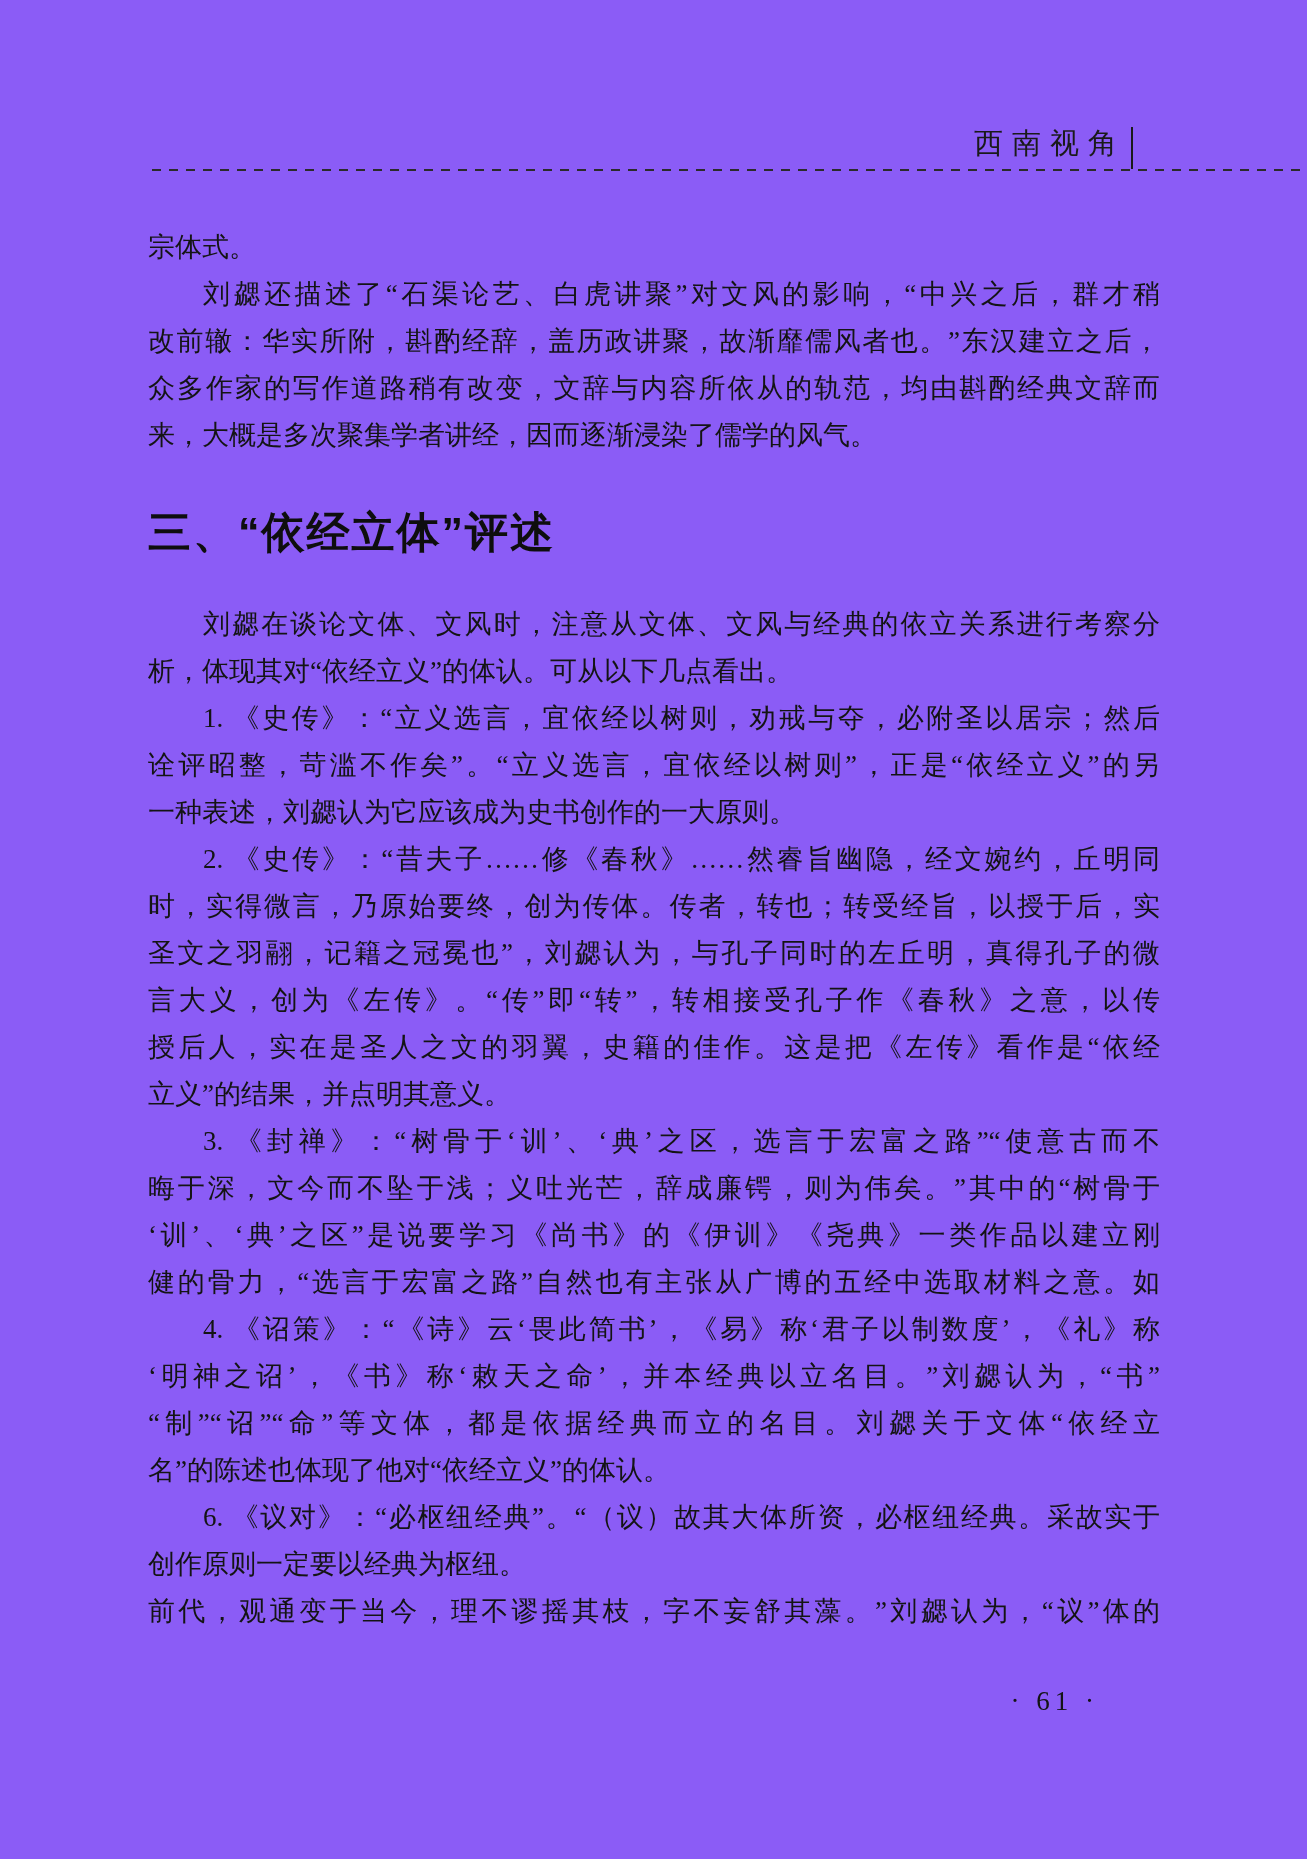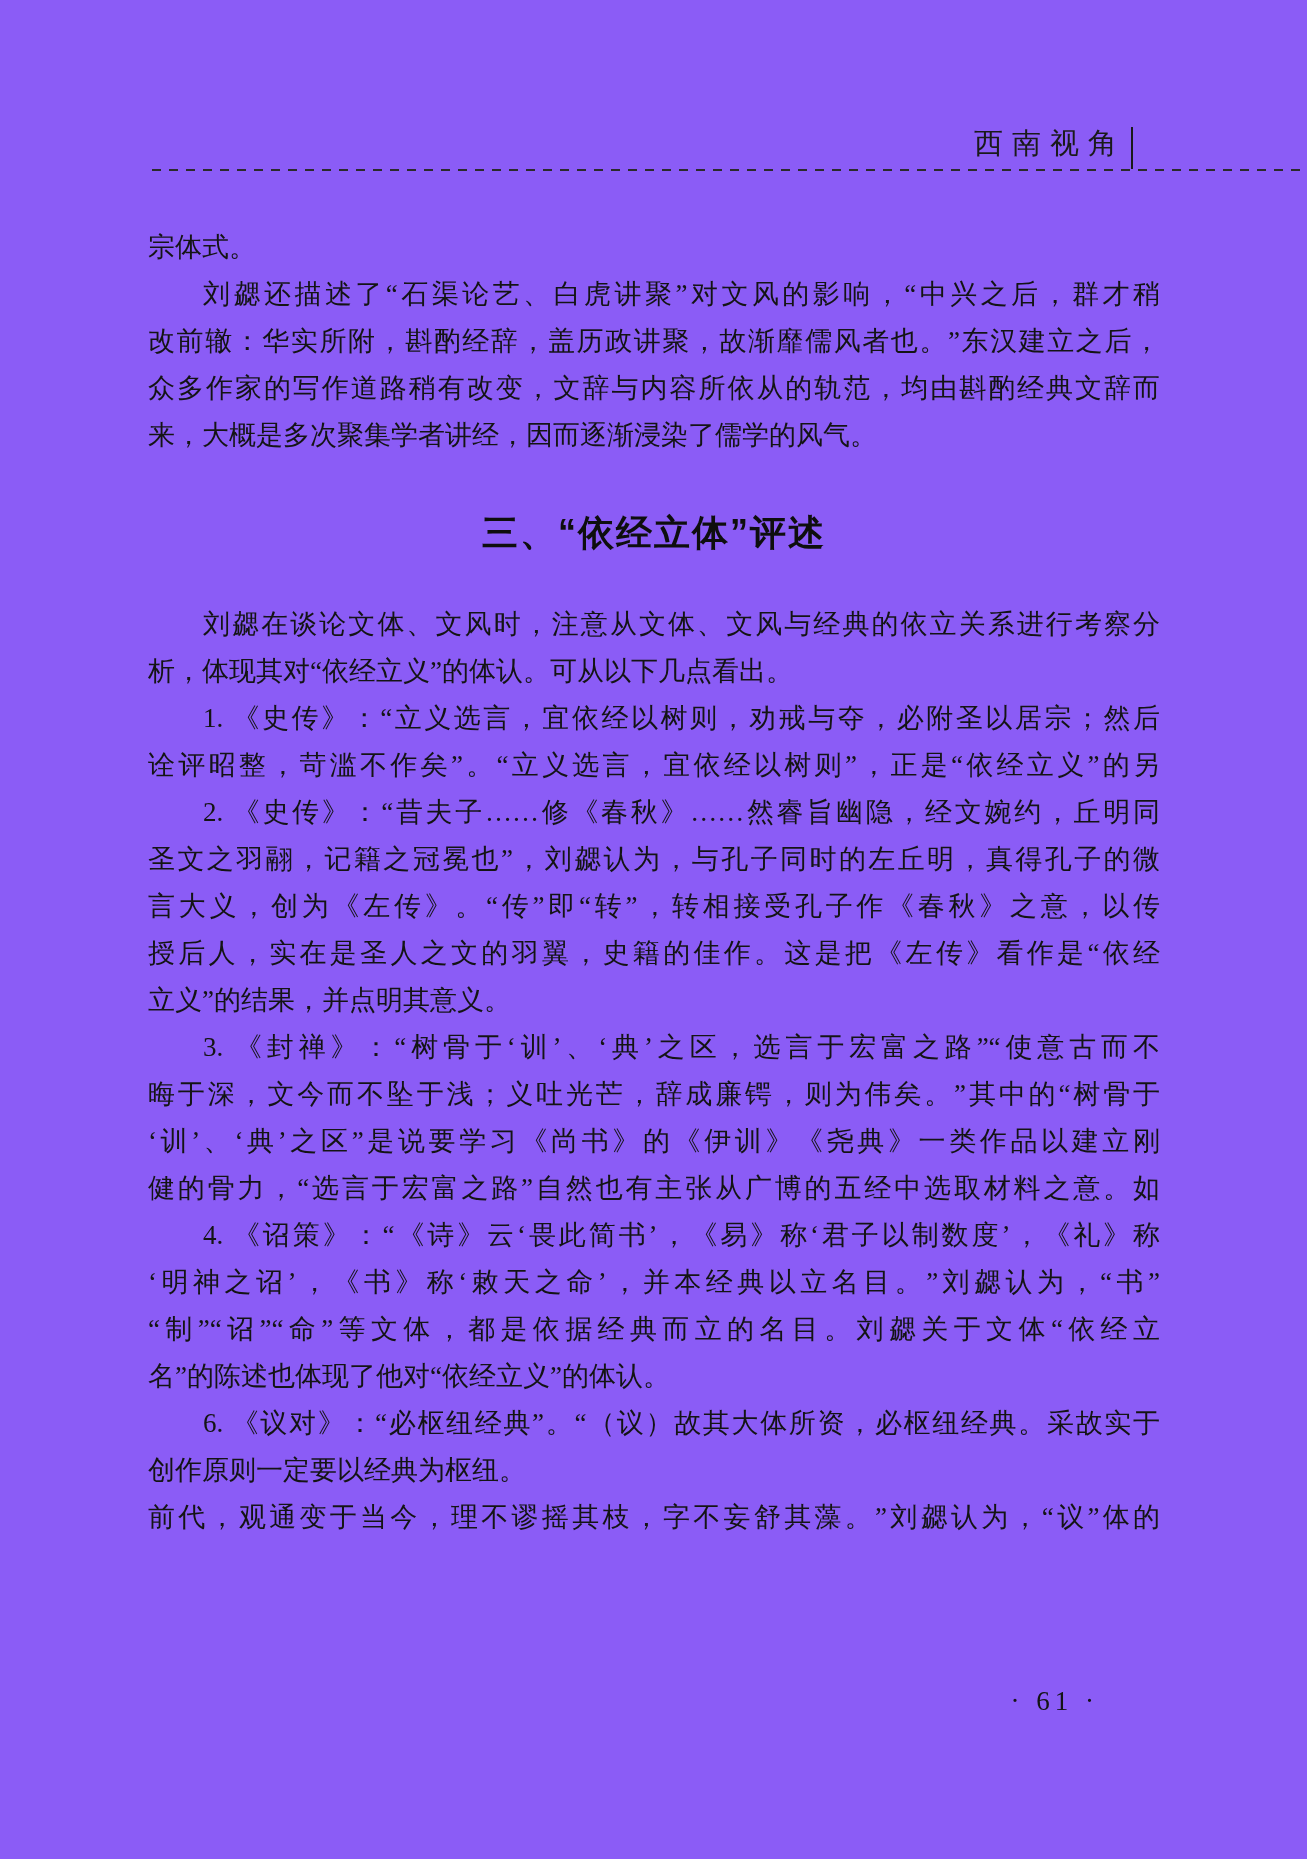--- a/index.html
+++ b/index.html
@@ -48,23 +48,23 @@
     text-align-last:justify;
   }
   .text-line.last {
     text-align:left;
     text-align-last:left;
   }
   .text-line.indent { text-indent:55px; }
   .section-heading {
     font-family:"Liberation Sans","DejaVu Sans",sans-serif;
     font-weight:700;
-    font-size:36px;
+    font-size:43px;
     line-height:47px;
-    text-align:center;
+    text-align:left;
     letter-spacing:2px;
     margin-top:50px;
     margin-bottom:45px;
     color:#0e0e0e;
   }
   .page-number {
     position:absolute;
     top:1678px; right:208px;
     font-size:27px;
     line-height:47px;
@@ -91,23 +91,25 @@
         <div class="text-line last">来，大概是多次聚集学者讲经，因而逐渐浸染了儒学的风气。</div>
       </div>
       <div class="section-heading">三、“依经立体”评述</div>
       <div class="paragraph">
         <div class="text-line indent">刘勰在谈论文体、文风时，注意从文体、文风与经典的依立关系进行考察分</div>
         <div class="text-line last">析，体现其对“依经立义”的体认。可从以下几点看出。</div>
       </div>
       <div class="paragraph">
         <div class="text-line indent">1. 《史传》：“立义选言，宜依经以树则，劝戒与夺，必附圣以居宗；然后</div>
         <div class="text-line">诠评昭整，苛滥不作矣”。“立义选言，宜依经以树则”，正是“依经立义”的另</div>
+        <div class="text-line last">一种表述，刘勰认为它应该成为史书创作的一大原则。</div>
       </div>
       <div class="paragraph">
         <div class="text-line indent">2. 《史传》：“昔夫子……修《春秋》……然睿旨幽隐，经文婉约，丘明同</div>
+        <div class="text-line">时，实得微言，乃原始要终，创为传体。传者，转也；转受经旨，以授于后，实</div>
         <div class="text-line">圣文之羽翮，记籍之冠冕也”，刘勰认为，与孔子同时的左丘明，真得孔子的微</div>
         <div class="text-line">言大义，创为《左传》。“传”即“转”，转相接受孔子作《春秋》之意，以传</div>
         <div class="text-line">授后人，实在是圣人之文的羽翼，史籍的佳作。这是把《左传》看作是“依经</div>
         <div class="text-line last">立义”的结果，并点明其意义。</div>
       </div>
       <div class="paragraph">
         <div class="text-line indent">3. 《封禅》：“树骨于‘训’、‘典’之区，选言于宏富之路”“使意古而不</div>
         <div class="text-line">晦于深，文今而不坠于浅；义吐光芒，辞成廉锷，则为伟矣。”其中的“树骨于</div>
         <div class="text-line">‘训’、‘典’之区”是说要学习《尚书》的《伊训》《尧典》一类作品以建立刚</div>
         <div class="text-line">健的骨力，“选言于宏富之路”自然也有主张从广博的五经中选取材料之意。如</div>

